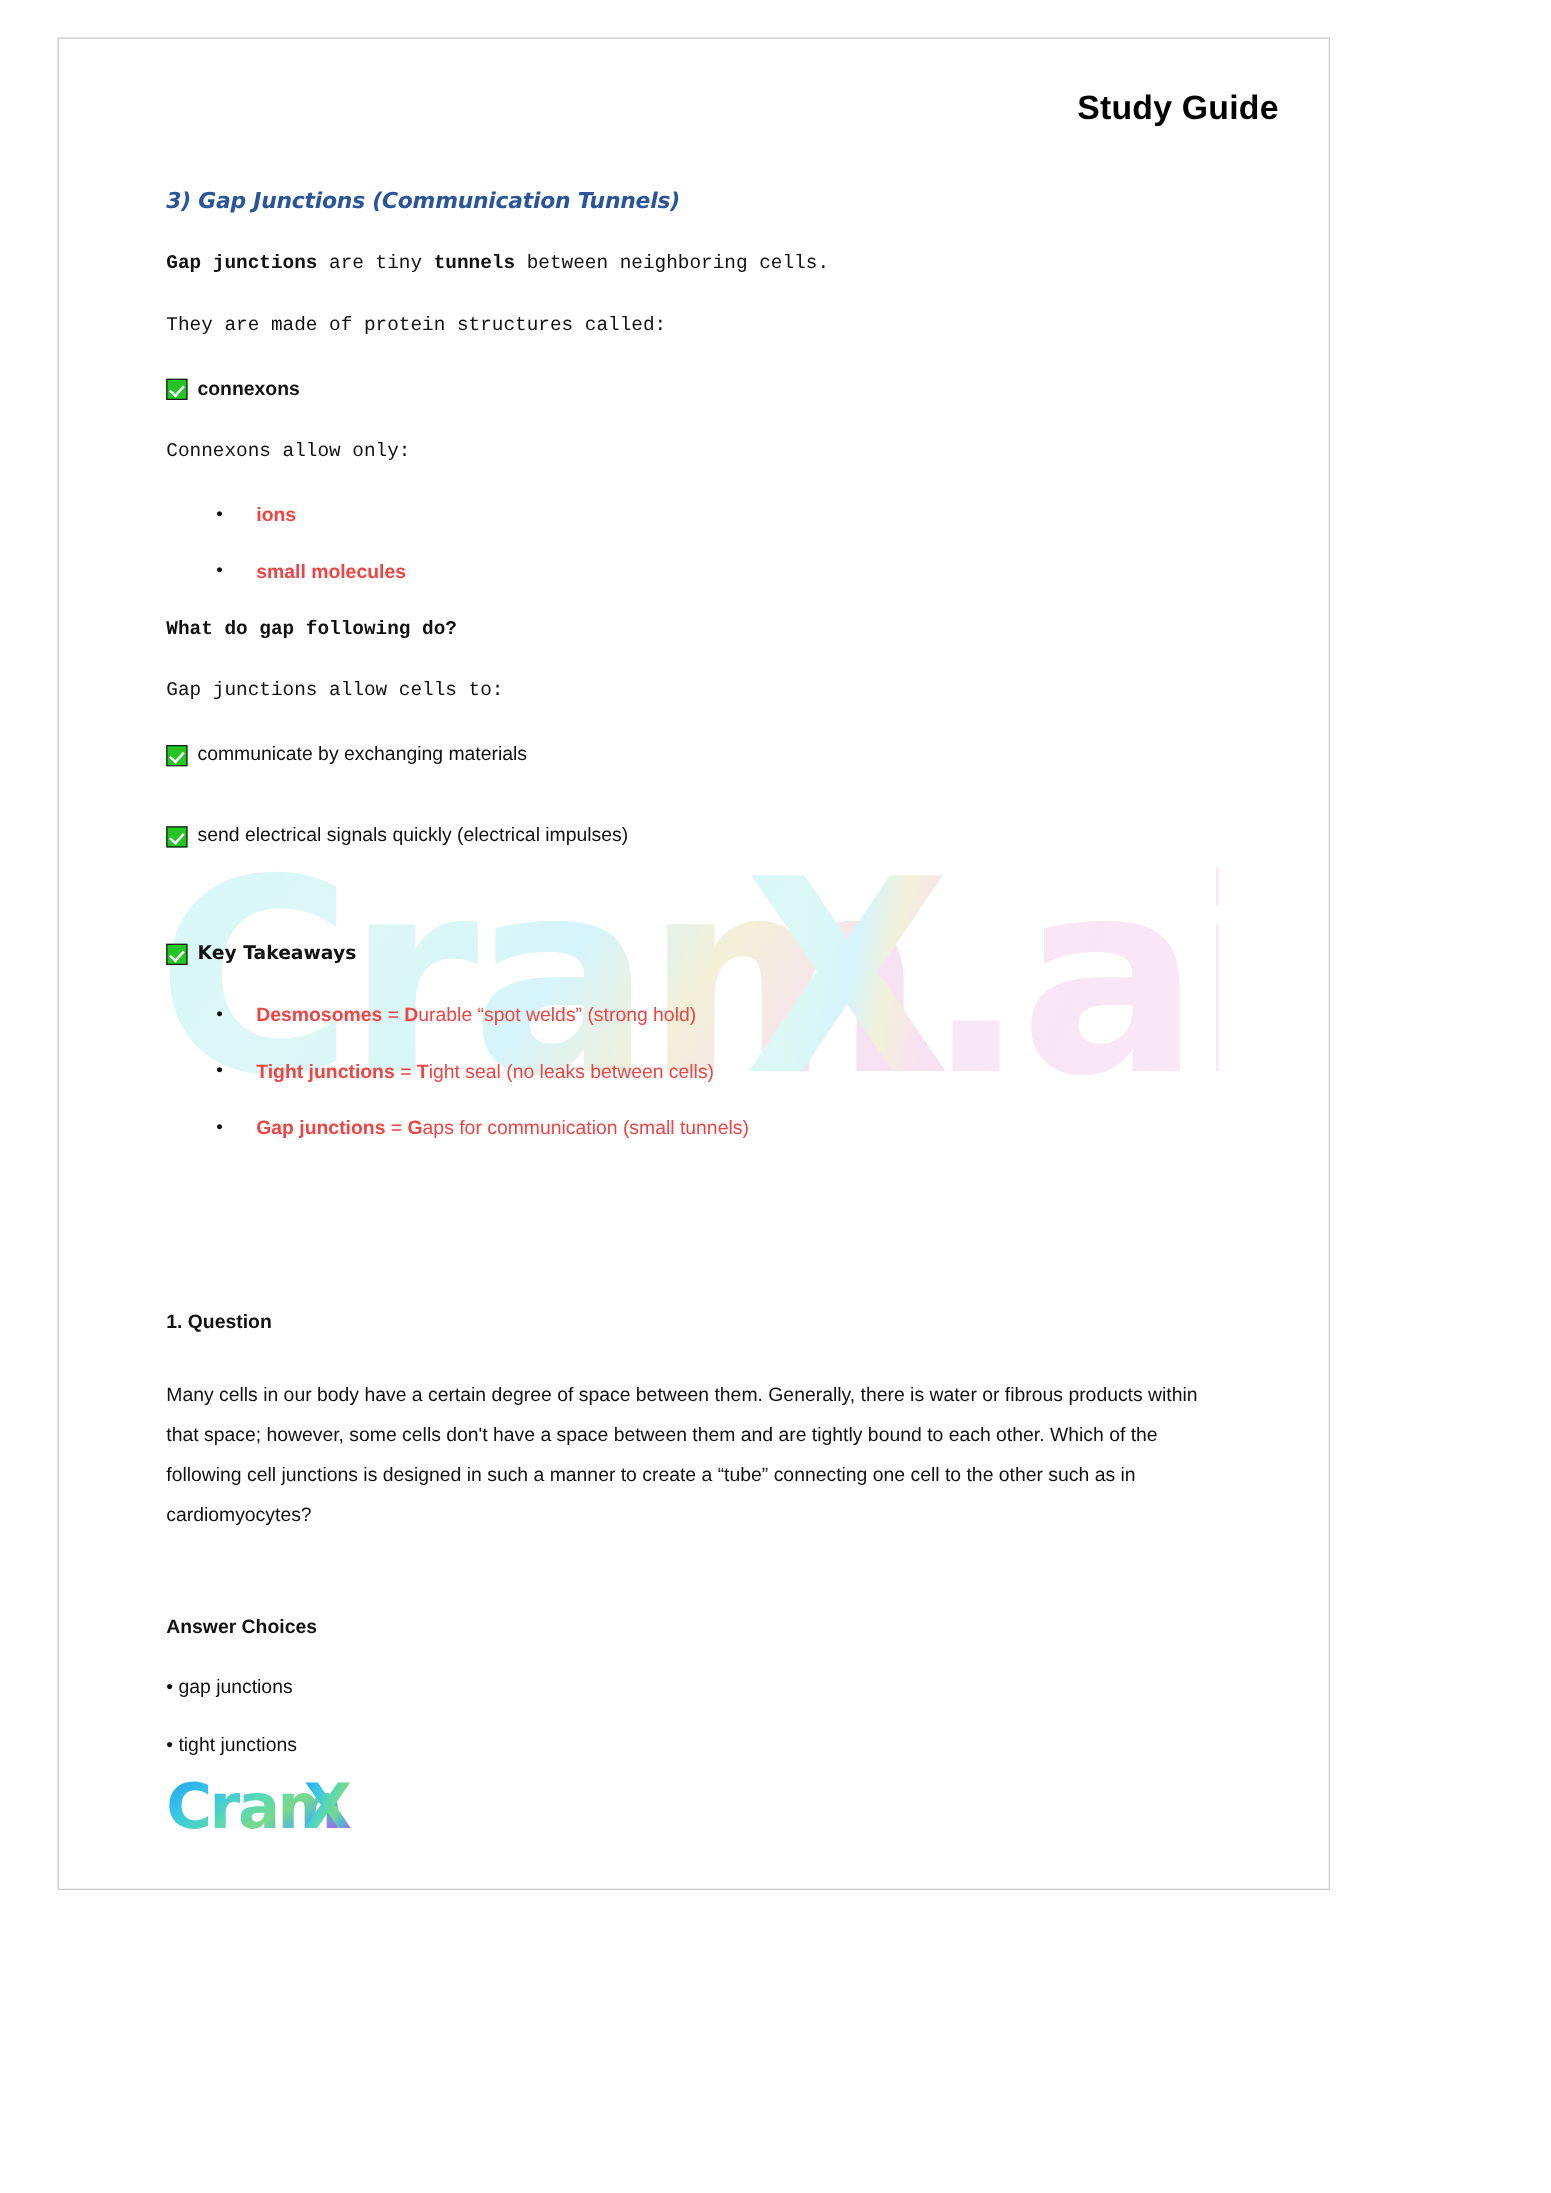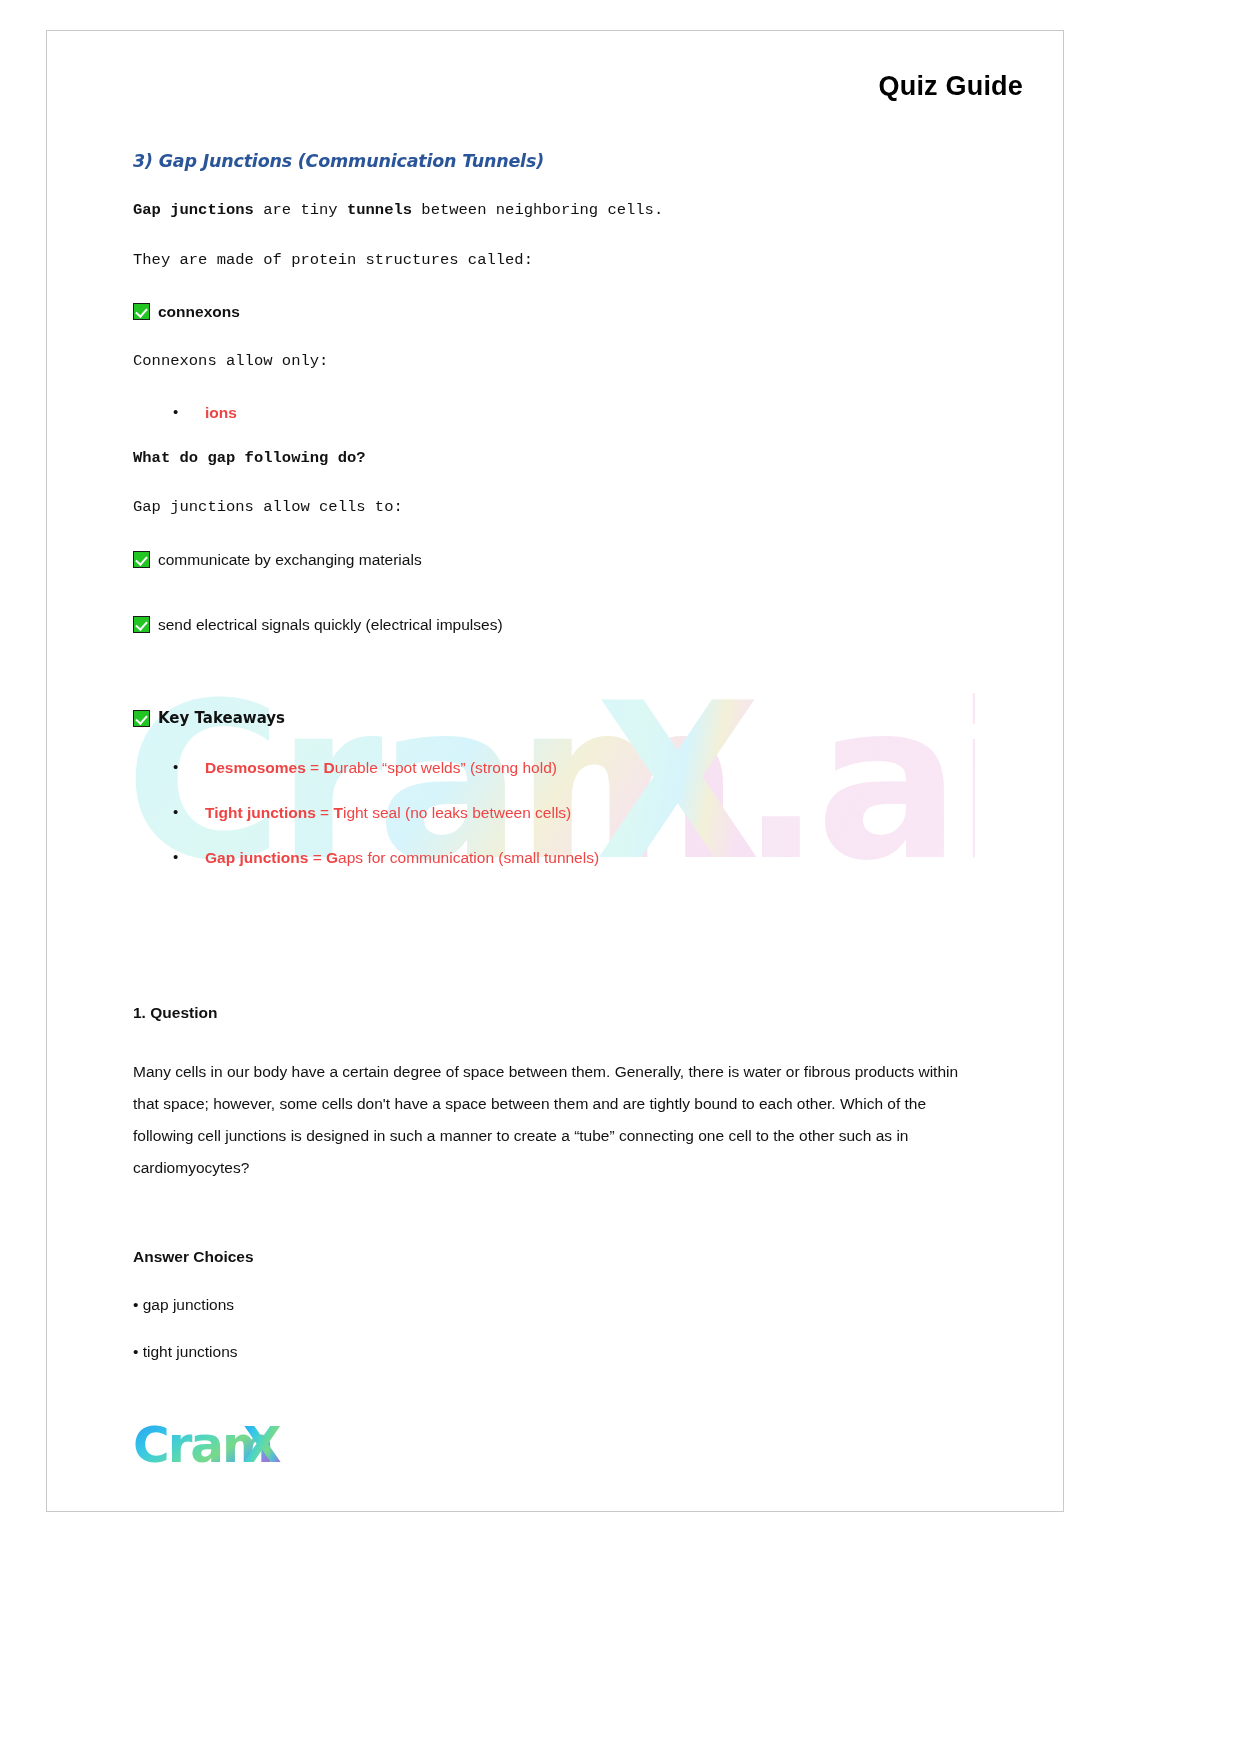--- a/index.html
+++ b/index.html
@@ -97,21 +97,21 @@
     color: #111;
     font-family: Liberation Mono, monospace;
   }
   p.body-text:last-child { margin-bottom: 0; }
 
   .b { font-weight: bold; }
 
   
   .check-row {
     display: flex;
-    align-items: flex-end;
+    align-items: center;
     margin: 0 0 34px 0;
   }
   .check-box {
     flex: 0 0 auto;
     width: 17px;
     height: 17px;
     background: #22c522;
     border: 1px solid #1a1a1a;
     box-sizing: border-box;
     position: relative;
@@ -238,39 +238,40 @@
         </linearGradient>
       </defs>
       <text x="0" y="178" font-family="'DejaVu Sans', sans-serif" font-size="215" font-weight="bold" fill="url(#wmGrad)" letter-spacing="-6">Cram</text>
       <text x="470" y="178" font-family="'DejaVu Sans', sans-serif" font-size="215" font-weight="bold" fill="url(#wmGrad)" letter-spacing="-6">X</text>
       <text x="615" y="178" font-family="'DejaVu Sans', sans-serif" font-size="215" font-weight="bold" fill="url(#wmGrad2)" letter-spacing="-6">.ai</text>
     </svg>
   </div>
 
   <div class="page-inner">
 
-    <div class="doc-header">Quiz Guide</div>
+    <div class="doc-header">Study Guide</div>
 
     <div class="content">
 
       <div class="sub-heading">3) Gap Junctions (Communication Tunnels)</div>
 
       <p class="body-text"><span class="b">Gap junctions</span><span> are tiny </span><span class="b">tunnels</span><span> between neighboring cells.</span></p>
 
       <p class="body-text">They are made of protein structures called:</p>
 
       <div class="check-row">
         <span class="check-box"></span>
         <span class="check-label bold">connexons</span>
       </div>
 
       <p class="body-text">Connexons allow only:</p>
 
       <ul class="bullet-list">
         <li><span class="b">ions</span></li>
+        <li><span class="b">small molecules</span></li>
       </ul>
 
       <p class="body-text" style="font-weight:bold;">What do gap following do?</p>
 
       <p class="body-text">Gap junctions allow cells to:</p>
 
       <div class="check-row" style="margin-bottom:47px;">
         <span class="check-box"></span>
         <span class="check-label">communicate by exchanging materials</span>
       </div>

